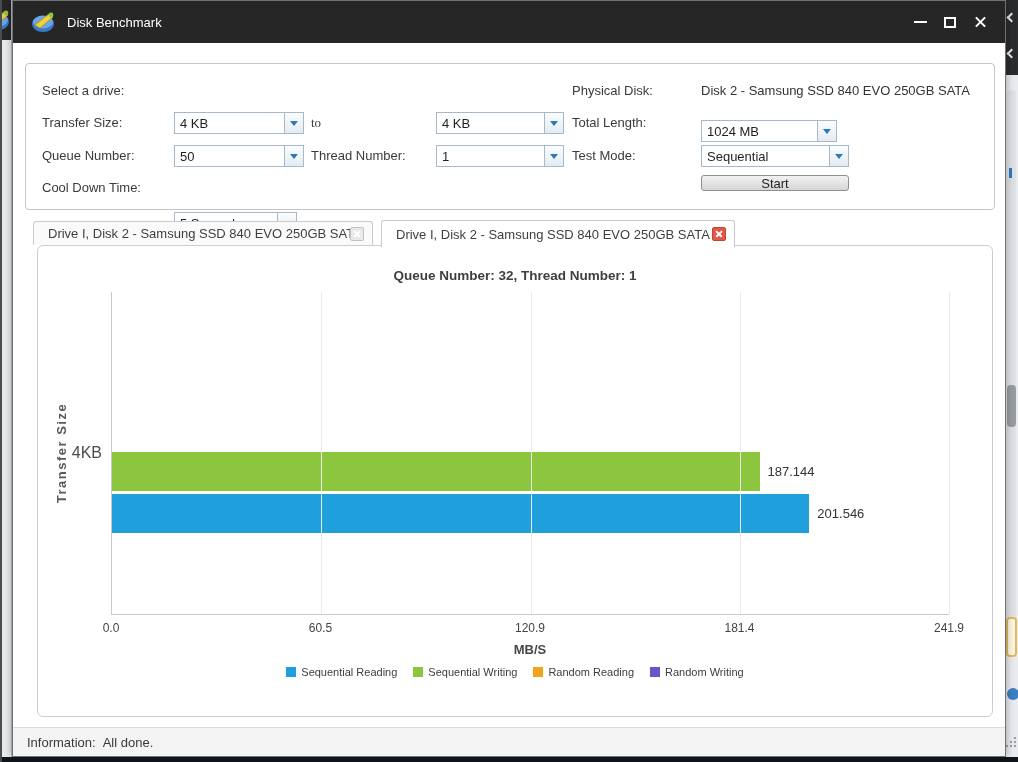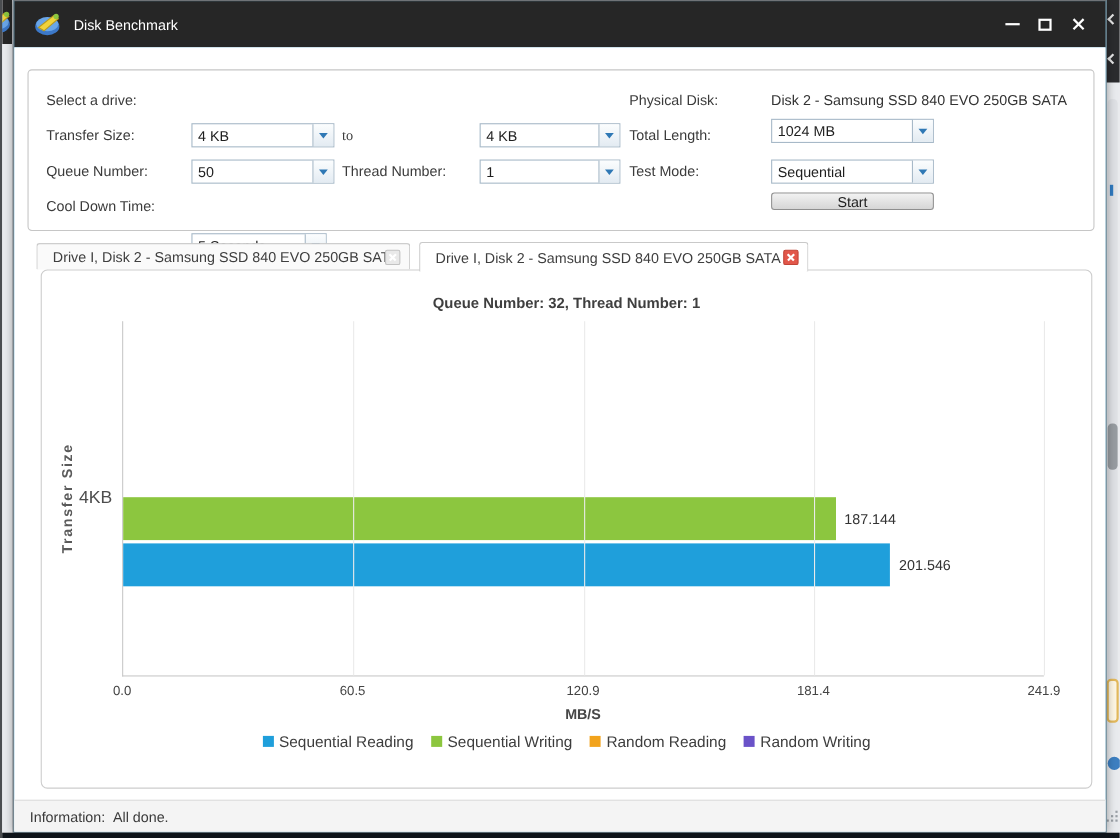--- a/index.html
+++ b/index.html
@@ -18,21 +18,21 @@
   .chev.c1 { top:14px; } .chev.c2 { top:50px; }
   .sr-track { position:absolute; left:3px; top:90px; width:9px; height:540px; background:#dfe1e5; border-radius:4px; }
   .sr-thumb { position:absolute; left:3px; top:385px; width:9px; height:42px; background:#979ca1; border-radius:4px; }
   .sr-bluetick { position:absolute; left:5px; top:168px; width:3px; height:10px; background:#2f7ac0; }
   .sr-yellowbox { position:absolute; left:2px; top:617px; width:11px; height:40px; border:2px solid #e3b95c; border-radius:4px; background:#fdf6e3; }
   .sr-bluecirc { position:absolute; left:3px; top:688px; width:12px; height:12px; border-radius:50%; background:#3d7fc1; }
   .sr-grip { position:absolute; right:2px; bottom:10px; width:2px; height:2px; background:#9aa0a6;
              box-shadow:-4px 0 #9aa0a6, -8px 0 #9aa0a6, 0 -4px #9aa0a6, -4px -4px #9aa0a6, 0 -8px #9aa0a6; }
 
   
-  .window { position:absolute; left:10px; top:0; width:994px; height:757px; background:#7dd3fc;
+  .window { position:absolute; left:10px; top:0; width:994px; height:757px; background:#f0abfc;
             border:1px solid #6f7377; box-shadow:0 0 8px rgba(0,0,0,.35); z-index:10;
             display:flex; flex-direction:column; }
   .titlebar { height:42px; background:#262626; display:flex; align-items:center; flex:0 0 auto; }
   .app-icon { margin-left:18px; display:flex; }
   .win-title { color:#ffffff; font-size:13px; margin-left:10px; }
   .win-controls { margin-left:auto; margin-right:10px; display:flex; }
   .win-btn { width:30px; height:26px; display:flex; align-items:center; justify-content:center; cursor:default; }
   .glyph-min { width:13px; height:2px; background:#fff; }
   .glyph-max { width:12px; height:11px; border:2px solid #fff; }
   .x-glyph { position:relative; width:13px; height:13px; color:#fff; }
@@ -73,21 +73,21 @@
   .bars { position:absolute; left:0; top:160px; width:100%; }
   .bar-row { display:flex; align-items:center; height:39px; margin-bottom:3px; }
   .bar { height:100%; }
   .bar-value { margin-left:8px; font-size:13px; color:#333; white-space:nowrap; }
   .cat-label { position:absolute; left:-60px; width:50px; top:152px; text-align:right; font-size:16px; color:#4d4d4d; }
   .ylabel { position:absolute; top:50%; left:-51px; transform:translate(-50%,-50%) rotate(-90deg); font-size:13px; font-weight:bold; color:#5a5a5a; letter-spacing:1.5px; white-space:nowrap; }
   .ticks { position:relative; height:16px; margin-top:6px; }
   .tick { position:absolute; transform:translateX(-50%); font-size:12px; color:#444; white-space:nowrap; }
   .xlabel { margin-top:5px; text-align:center; font-size:13px; font-weight:bold; color:#474747; }
   .legend { position:absolute; top:420px; left:0; width:100%; display:flex; justify-content:center; gap:16px; }
-  .legend-item { display:flex; align-items:center; font-size:14px; color:#3d3d3d; white-space:nowrap; }
+  .legend-item { display:flex; align-items:center; font-size:11px; color:#3d3d3d; white-space:nowrap; }
   .legend-swatch { width:10px; height:10px; margin-right:5px; flex:0 0 auto; }
 
   
   .statusbar { position:absolute; left:0; bottom:0; width:100%; height:29px; background:#f4f4f4; border-top:1px solid #dcdcdc; display:flex; align-items:center; padding-left:14px; font-size:13px; color:#3a3a3a; }
   .statusbar .msg { margin-left:7px; }
 </style>
 </head>
 <body>
 
 <div class="screen">
@@ -157,21 +157,21 @@
             </span>
         </div>
         <span class="f-label" style="left:285px;top:48px;font-family:Liberation Serif, serif;">to</span>
         <div class="combo" style="left:410px;top:48px;width:128px;">
           <span class="val">4 KB</span>
           <span class="arrow">
               <i></i>
             </span>
         </div>
         <span class="f-label" style="left:546px;top:48px;">Total Length:</span>
-        <div class="combo" style="left:675px;top:44px;width:148px;">
+        <div class="combo" style="left:675px;top:56px;width:136px;">
           <span class="val">1024 MB</span>
           <span class="arrow">
               <i></i>
             </span>
         </div>
 
         <span class="f-label" style="left:16px;top:81px;">Queue Number:</span>
         <div class="combo" style="left:148px;top:81px;width:130px;">
           <span class="val">50</span>
           <span class="arrow">

